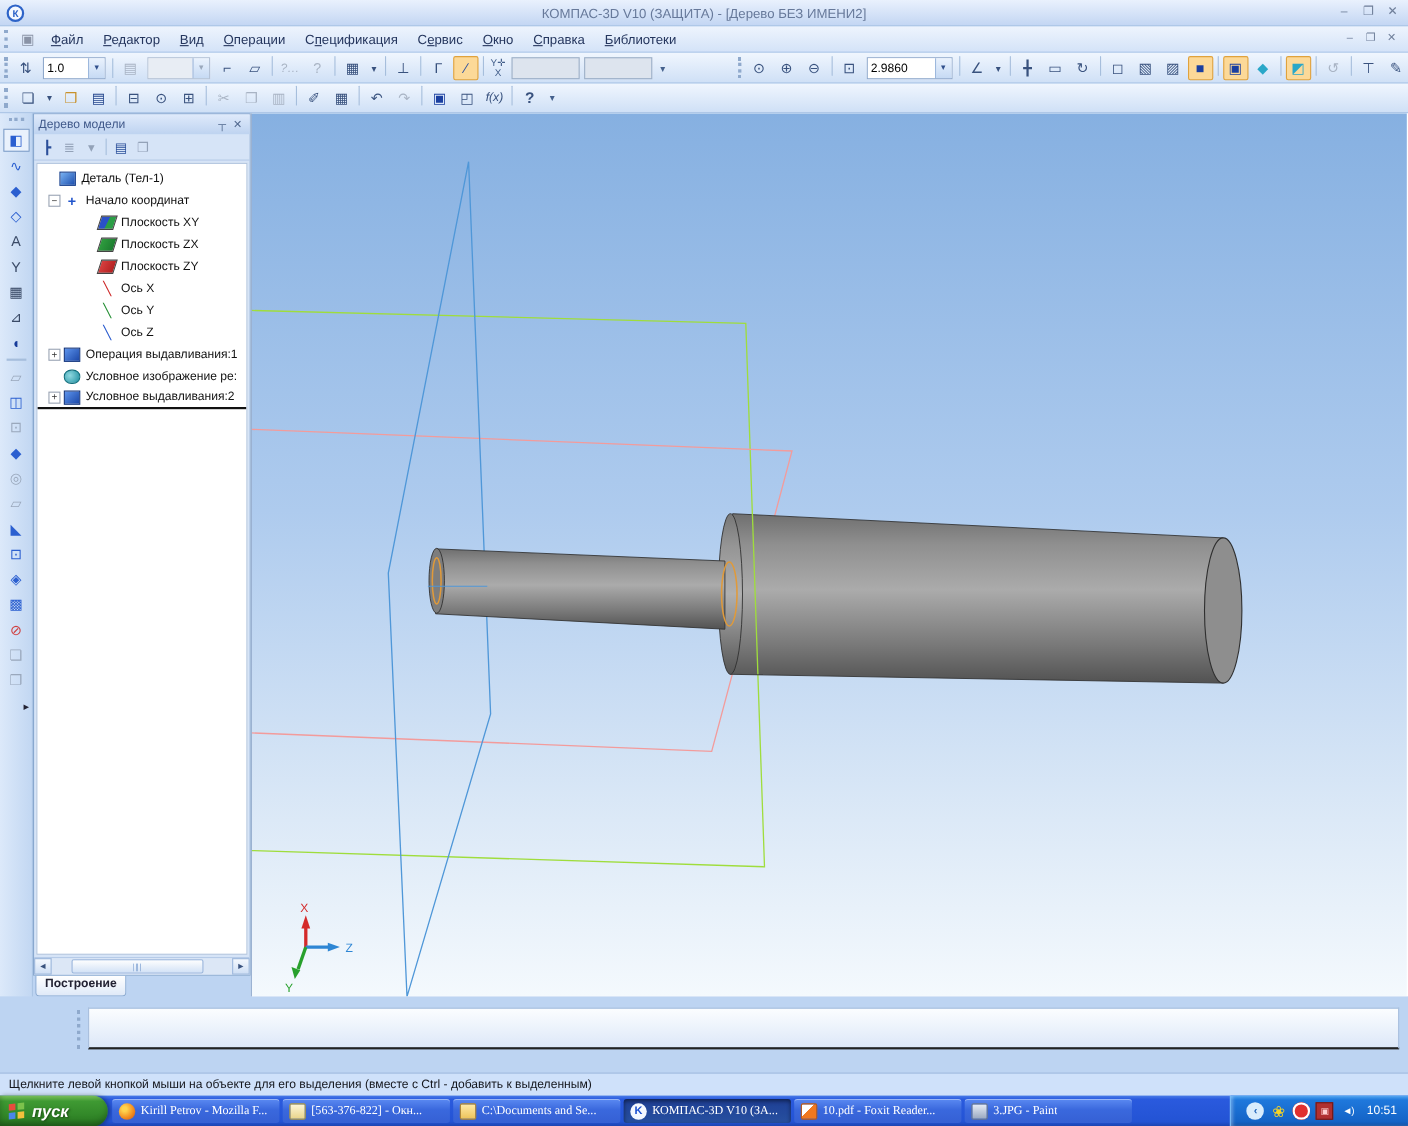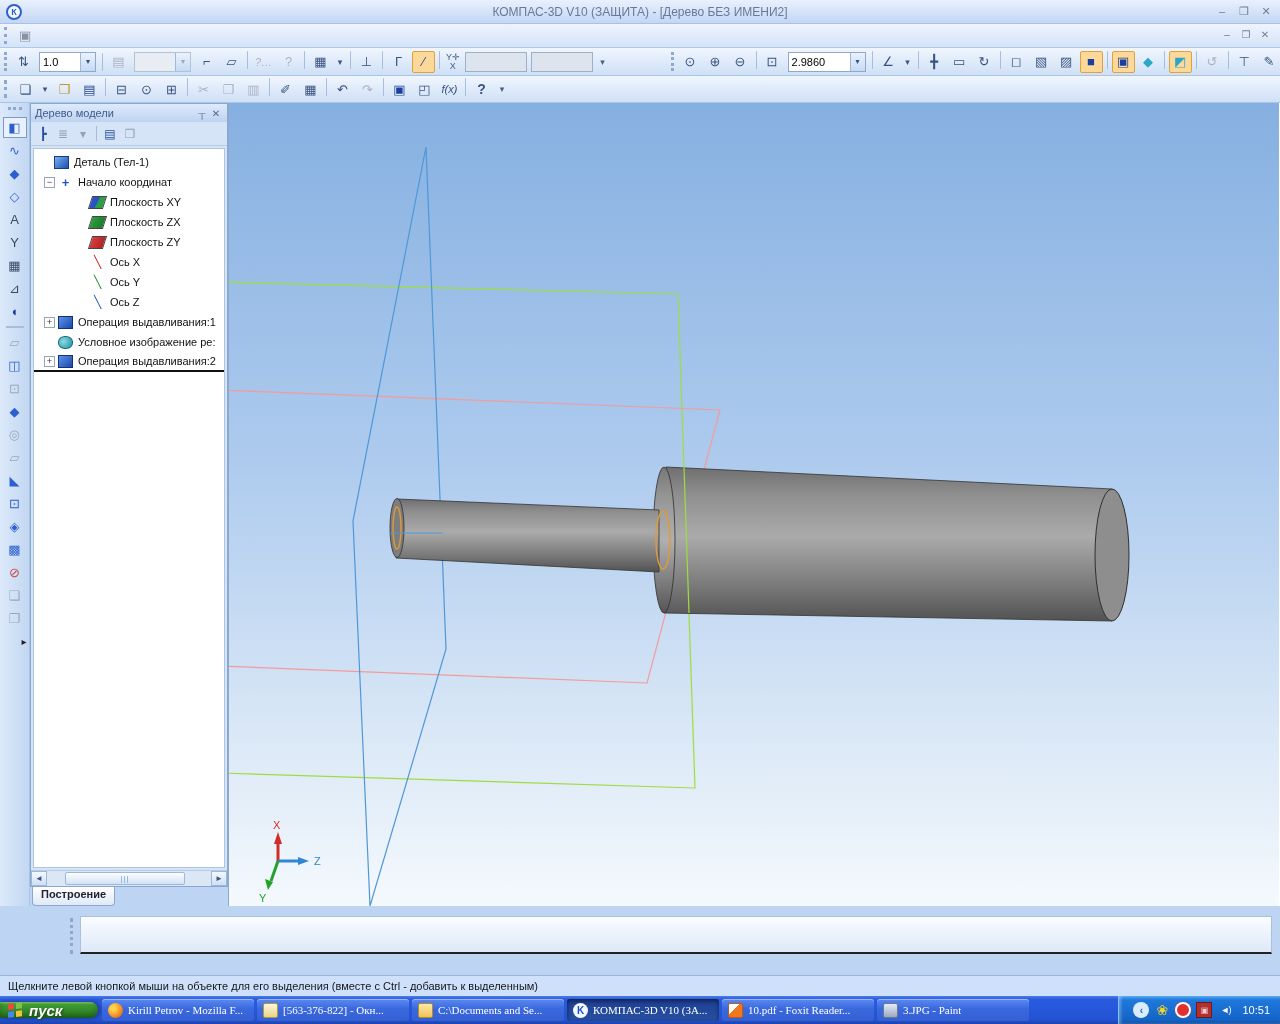--- a/index.html
+++ b/index.html
@@ -121,21 +121,21 @@
   .propzone{position:absolute;left:0;top:906px;width:1280px;height:69px;background:#bdd4f2;}
   .propgrip{position:absolute;left:70px;top:12px;height:36px;border-left:3px dotted #8fa9cc;}
   .proppanel{position:absolute;left:80px;right:8px;top:10px;height:38px;
     background:linear-gradient(#fbfdff,#dde8f8);border:1px solid #aac0de;border-bottom:2px solid #222;}
   .statusbar{position:absolute;left:0;top:975px;width:1280px;height:21px;background:#cfe1fa;
     border-top:1px solid #9ab6dc;font-size:11px;color:#14161c;display:flex;align-items:center;padding:0 8px;}
 
   
   .taskbar{position:absolute;left:0;top:996px;width:1280px;height:28px;
     background:linear-gradient(#4a7ce8 0%,#2a5ade 12%,#2353d4 85%,#1c43ae 100%);display:flex;align-items:center;}
-  .startbtn{height:16px;width:98px;border-radius:0 14px 14px 0;display:flex;align-items:center;gap:6px;
+  .startbtn{height:28px;width:98px;border-radius:0 14px 14px 0;display:flex;align-items:center;gap:6px;
     background:linear-gradient(#7ec45e 0%,#3f9a33 18%,#2f8326 75%,#26701f 100%);
     box-shadow:inset 0 -3px 6px rgba(0,0,0,.25), 2px 0 4px rgba(0,0,0,.35);padding:0 10px 0 8px;}
   .startbtn .flag{width:15px;height:15px;transform:skewY(-6deg);
     background:linear-gradient(#e84c3d,#e84c3d) 0 0/6px 6px no-repeat,
                linear-gradient(#7cc24c,#7cc24c) 8px 0/6px 6px no-repeat,
                linear-gradient(#4a86e8,#4a86e8) 0 8px/6px 6px no-repeat,
                linear-gradient(#f4c03c,#f4c03c) 8px 8px/6px 6px no-repeat;}
   .startbtn .stxt{color:#fff;font-size:15px;font-weight:bold;font-style:italic;text-shadow:1px 1px 2px #1c4a14;}
   .tasks{display:flex;gap:3px;margin-left:4px;}
   .taskbtn{width:152px;height:22px;border-radius:3px;display:flex;align-items:center;gap:5px;padding:0 6px;
@@ -173,20 +173,31 @@
     <div class="winbtns">
       <div class="winbtn">–</div>
       <div class="winbtn">❐</div>
       <div class="winbtn">✕</div>
     </div>
   </div>
 
   <div class="menubar">
     <div class="grip"></div>
     <div class="doc-icon">▣</div>
+    <div style="display:flex;">
+      <div class="menu-item"><u>Ф</u>айл</div>
+        <div class="menu-item"><u>Р</u>едактор</div>
+        <div class="menu-item"><u>В</u>ид</div>
+        <div class="menu-item"><u>О</u>перации</div>
+        <div class="menu-item">С<u>п</u>ецификация</div>
+        <div class="menu-item">С<u>е</u>рвис</div>
+        <div class="menu-item"><u>О</u>кно</div>
+        <div class="menu-item"><u>С</u>правка</div>
+        <div class="menu-item"><u>Б</u>иблиотеки</div>
+    </div>
     <div class="mdibtns">
       <div class="mdibtn">–</div>
       <div class="mdibtn">❐</div>
       <div class="mdibtn">✕</div>
     </div>
   </div>
 
   <div class="toolbar rowA">
     <div class="grip"></div>
     <div style="display:flex;">
@@ -396,21 +407,21 @@
                 <span>Операция выдавливания:1</span>
               </div>
               <div class="titem d1">
                 <span class="texp"></span>
                 <span class="ticon ic-thread"></span>
                 <span>Условное изображение ре:</span>
               </div>
               <div class="titem d1 ul">
                 <span class="texp">+</span>
                 <span class="ticon ic-extrude"></span>
-                <span>Операция выдавливания:2</span>
+                <span>Условное выдавливания:2</span>
               </div>
           </div>
         </div>
         <div class="treescroll">
           <span class="sbtn">◄</span>
           <span class="strack">
               <span class="sthumb"></span>
             </span>
           <span class="sbtn">►</span>
         </div>

